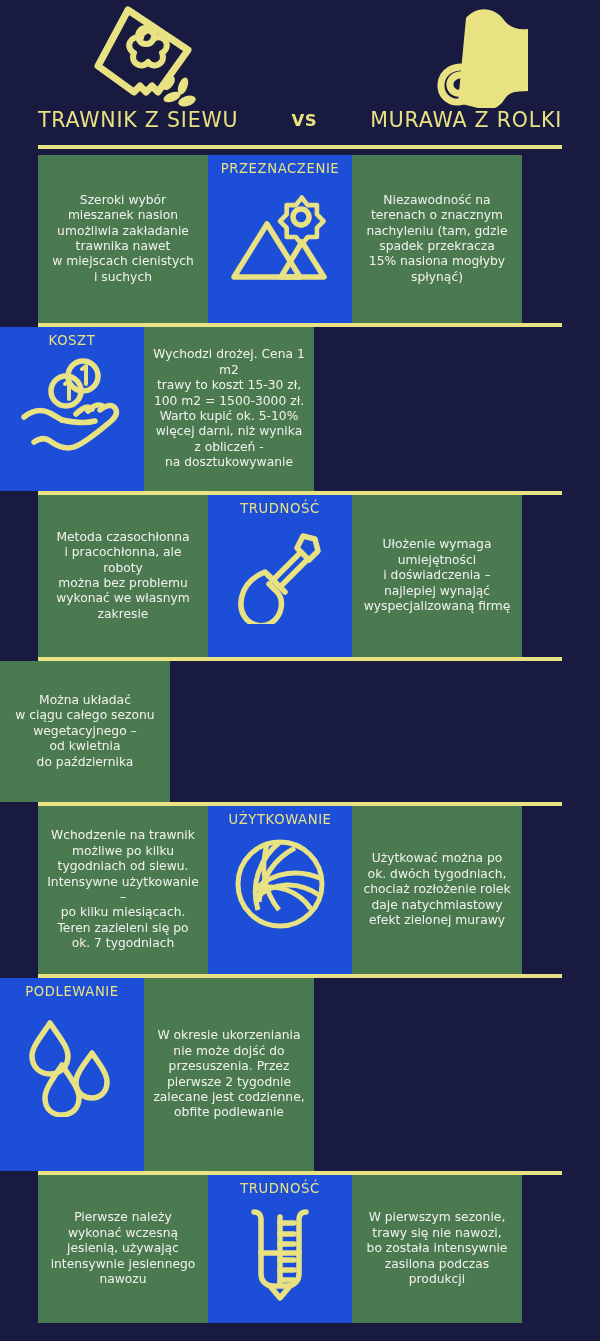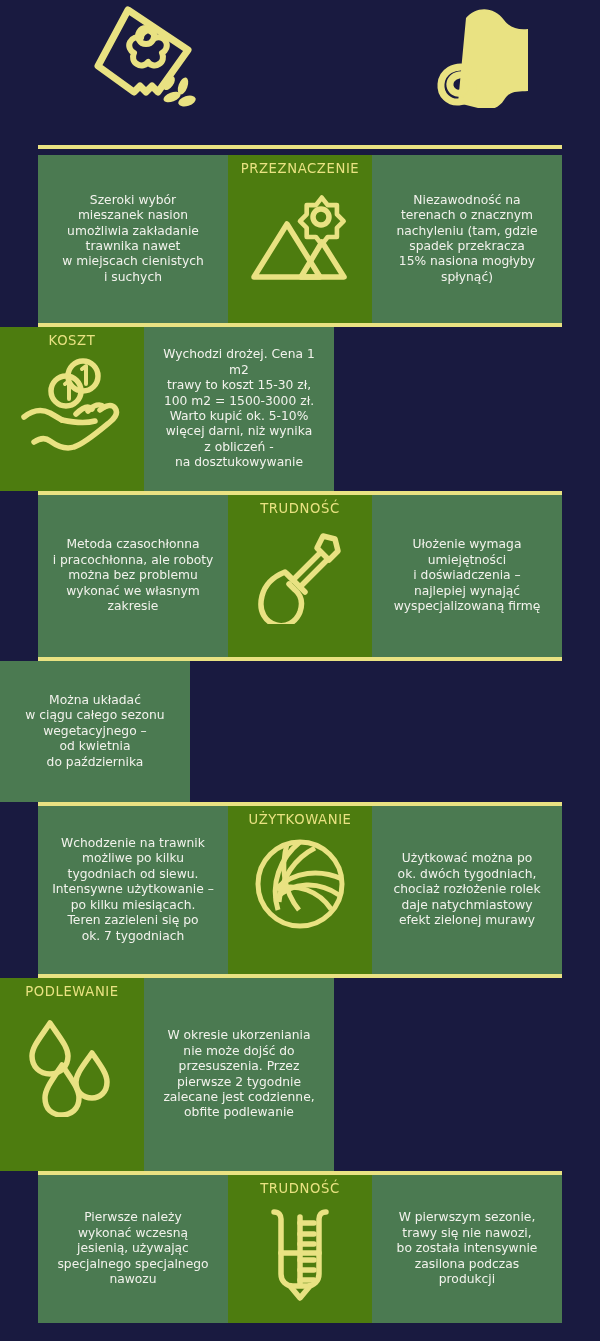--- a/index.html
+++ b/index.html
@@ -29,28 +29,28 @@
     position:absolute; left:38px; right:38px; bottom:6px;
     height:4px; background:#e9e282;
   }
 
   
   .rows{position:relative;}
   .row{position:relative;display:flex;align-items:stretch;}
   .sep{height:4px;background:#e9e282;margin:0 38px;}
 
   .col-left, .col-right{
-    width:190px; background:#4b7a51; box-sizing:border-box;
+    width:170px; background:#4b7a51; box-sizing:border-box;
     display:flex; align-items:center; justify-content:center;
     padding:6px 8px;
   }
   .col-left{margin-left:38px;}
   .col-right{}
   .col-center{
-    width:144px; background:#4d7c0f; box-sizing:border-box;
+    width:144px; background:#1d4ed8; box-sizing:border-box;
     display:flex; flex-direction:column; align-items:center;
     padding-top:6px;
   }
   .spacer{flex:1;}
 
   .cell-text{
     color:#f2f2ec; font-size:12.3px; line-height:15.4px;
     text-align:center; white-space:pre-line;
     font-family:"DejaVu Sans", sans-serif;
   }
@@ -95,20 +95,25 @@
                    l0 62 c-10 1 -18 -1 -24 9 c-5 8 -14 11 -22 9
                    l-24 -6 Z" fill="#e9e282"></path>
           <path d="M32 64 c-14 -4 -26 4 -27 16 c-1 11 8 19 18 18
                    c9 -1 15 -8 14 -16 c-1 -7 -7 -12 -14 -11
                    c-6 1 -10 6 -9 11 c1 5 6 8 10 7 c4 -1 6 -4 5 -7" fill="none" stroke="#e9e282" stroke-width="7" stroke-linecap="round"></path>
         </svg>
       </span>
 
     </div>
 
+    <div class="hdr-titles">
+      <span class="hdr-title">TRAWNIK Z SIEWU</span>
+      <span class="hdr-vs">VS</span>
+      <span class="hdr-title">MURAWA Z ROLKI</span>
+    </div>
     <div class="hdr-rule"></div>
   </div>
 
   <div class="rows">
 
     <div class="row" style="height:168px">
       <div class="col-left">
         <div class="cell-text">Szeroki wybór
 mieszanek nasion
 umożliwia zakładanie
@@ -289,21 +294,21 @@
       </div>
     </div>
 
     <div class="sep"></div>
 
     <div class="row" style="height:148px">
       <div class="col-left">
         <div class="cell-text">Pierwsze należy
 wykonać wczesną
 jesienią, używając
-specjalnego specjalnego
+intensywnie jesiennego
 nawozu</div>
       </div>
       <div class="col-center">
         <div class="cat-label">TRUDNOŚĆ</div>
         <div class="cat-icon">
           <svg width="72" height="96" viewBox="0 0 72 96">
             <g fill="none" stroke="#e9e282" stroke-width="5.5" stroke-linejoin="round" stroke-linecap="round">
               <path d="M10 6 c5 0 7 3 7 7 l0 55 c0 7 5 12 12 12
                        l14 0 c7 0 12 -5 12 -12 l0 -55 c0 -4 2 -7 7 -7"></path>
               <path d="M17 47 L55 47"></path>

